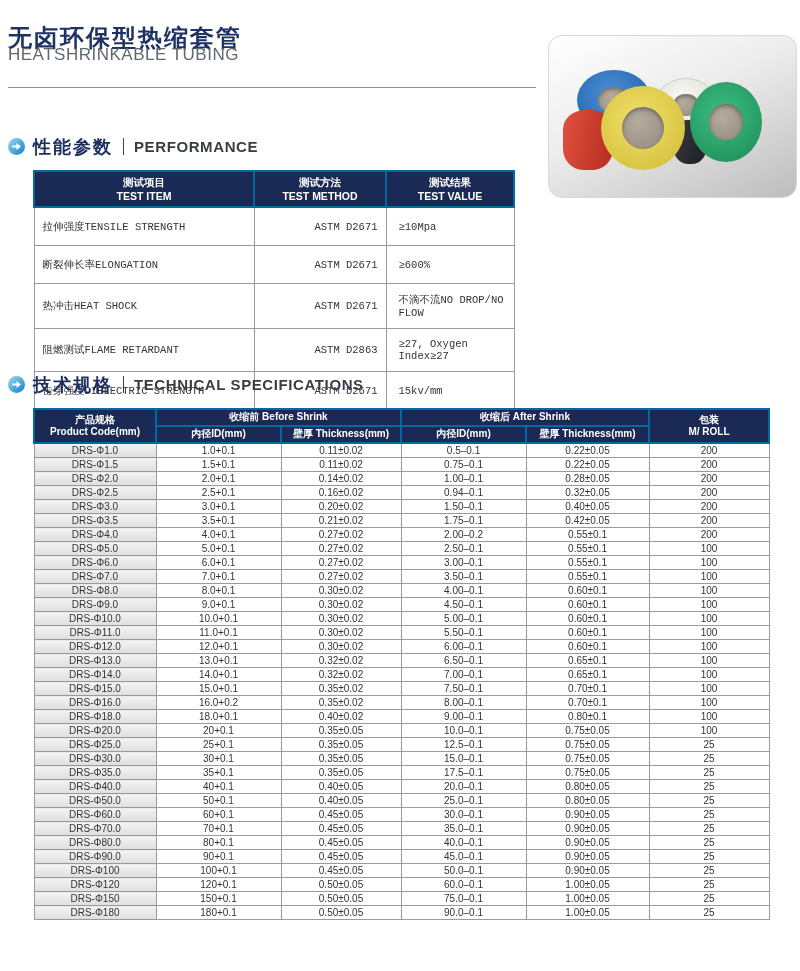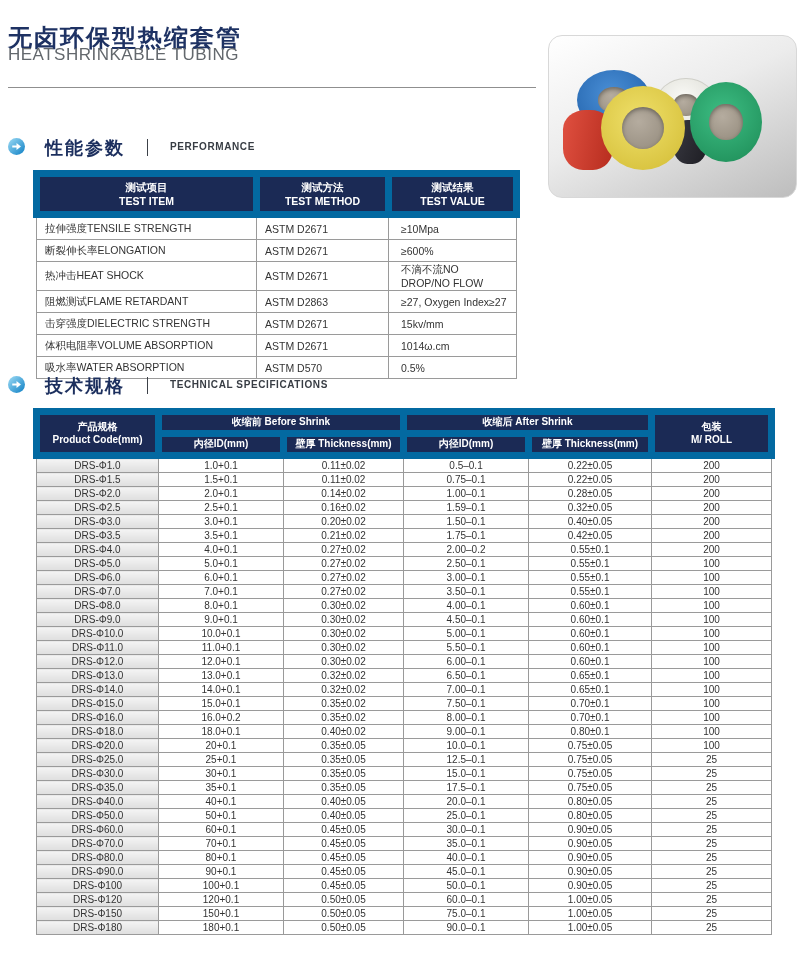--- a/index.html
+++ b/index.html
@@ -33,35 +33,35 @@
   .roll-white{left:106px;top:42px;width:60px;height:52px;z-index:2;border:1px solid #cfcfc8;
          background:radial-gradient(circle at 45% 40%,#fbfbf8,#d9d9d0);}
   .roll-black{left:124px;top:84px;width:34px;height:44px;border-radius:42%;z-index:3;
          background:linear-gradient(110deg,#3a3a42,#1d1d23);}
   .roll-black::after{display:none;}
   .roll-green{left:141px;top:46px;width:72px;height:80px;z-index:5;
          background:radial-gradient(circle at 45% 40%,#3dbd83,#1c8a55);}
   .roll-green::after{left:27%;top:27%;width:46%;height:46%;}
 
   
-  .section{position:absolute;display:flex;align-items:center;gap:20px;}
+  .section{position:absolute;display:flex;align-items:flex-start;gap:8px;}
   .section .icon{width:17px;height:17px;margin-bottom:2px;}
   .sec-cn{font-size:18px;font-weight:bold;color:#1c2f5e;letter-spacing:2px;line-height:1;}
   .sec-div{width:1px;height:17px;background:#3c4148;margin:0 2px;}
-  .sec-en{font-size:10px;font-weight:bold;color:#383d44;letter-spacing:.6px;padding-bottom:2px;}
+  .sec-en{font-size:15px;font-weight:bold;color:#383d44;letter-spacing:.6px;padding-bottom:2px;}
 
   
   table{border-collapse:collapse;table-layout:fixed;}
-  th{background:#1b2a55;color:#fff;font-weight:bold;border:7px solid #0369a1;padding:1px 2px;}
+  th{background:#1b2a55;color:#fff;font-weight:bold;border:2px solid #0369a1;padding:1px 2px;}
   td{border:1px solid #9a9a9a;background:#fff;color:#333;}
 
   .perf-table{position:absolute;left:33px;top:170px;width:480px;font-size:10.5px;}
   .perf-table th{font-size:10.5px;height:32px;line-height:1.35;}
-  .perf-table td{height:19px;padding:1px 8px;}
-  .perf-table td.c-method{text-align:left;}
+  .perf-table td{height:19px;padding:9px 8px;font-family:Liberation Mono, monospace;}
+  .perf-table td.c-method{text-align:right;}
   .perf-table td.c-value{padding-left:12px;}
 
   .spec-table{position:absolute;left:33px;top:408px;width:735px;font-size:10px;}
   .spec-table th{font-size:10px;height:13px;line-height:1.25;}
   .spec-table td{height:13px;padding:0 2px;text-align:center;line-height:1;}
   .spec-table td.prod{background:linear-gradient(#f4f4f4,#dedede);}
   .th-line{display:block;}
 </style>
 </head>
 <body>
@@ -239,21 +239,21 @@
           <td>0.14±0.02</td>
           <td>1.00–0.1</td>
           <td>0.28±0.05</td>
           <td>200</td>
         </tr>
 
         <tr>
           <td class="prod">DRS-Φ2.5</td>
           <td>2.5+0.1</td>
           <td>0.16±0.02</td>
-          <td>1.59–0.1</td>
+          <td>0.94–0.1</td>
           <td>0.32±0.05</td>
           <td>200</td>
         </tr>
 
         <tr>
           <td class="prod">DRS-Φ3.0</td>
           <td>3.0+0.1</td>
           <td>0.20±0.02</td>
           <td>1.50–0.1</td>
           <td>0.40±0.05</td>

